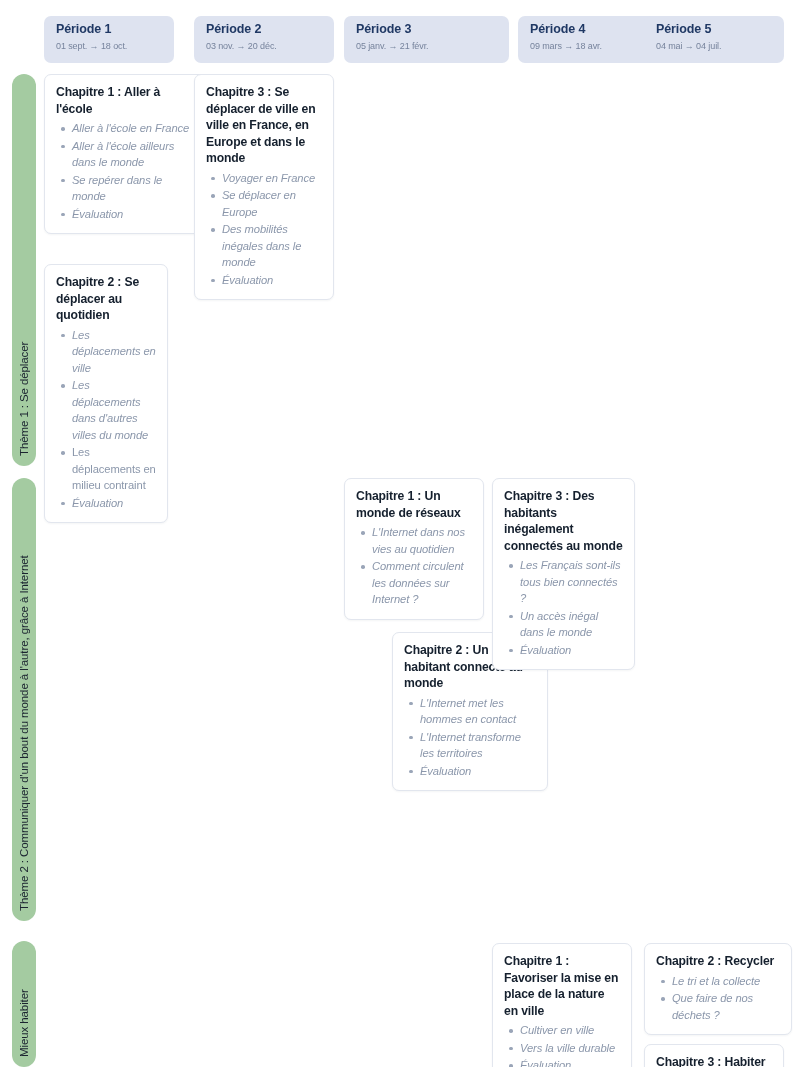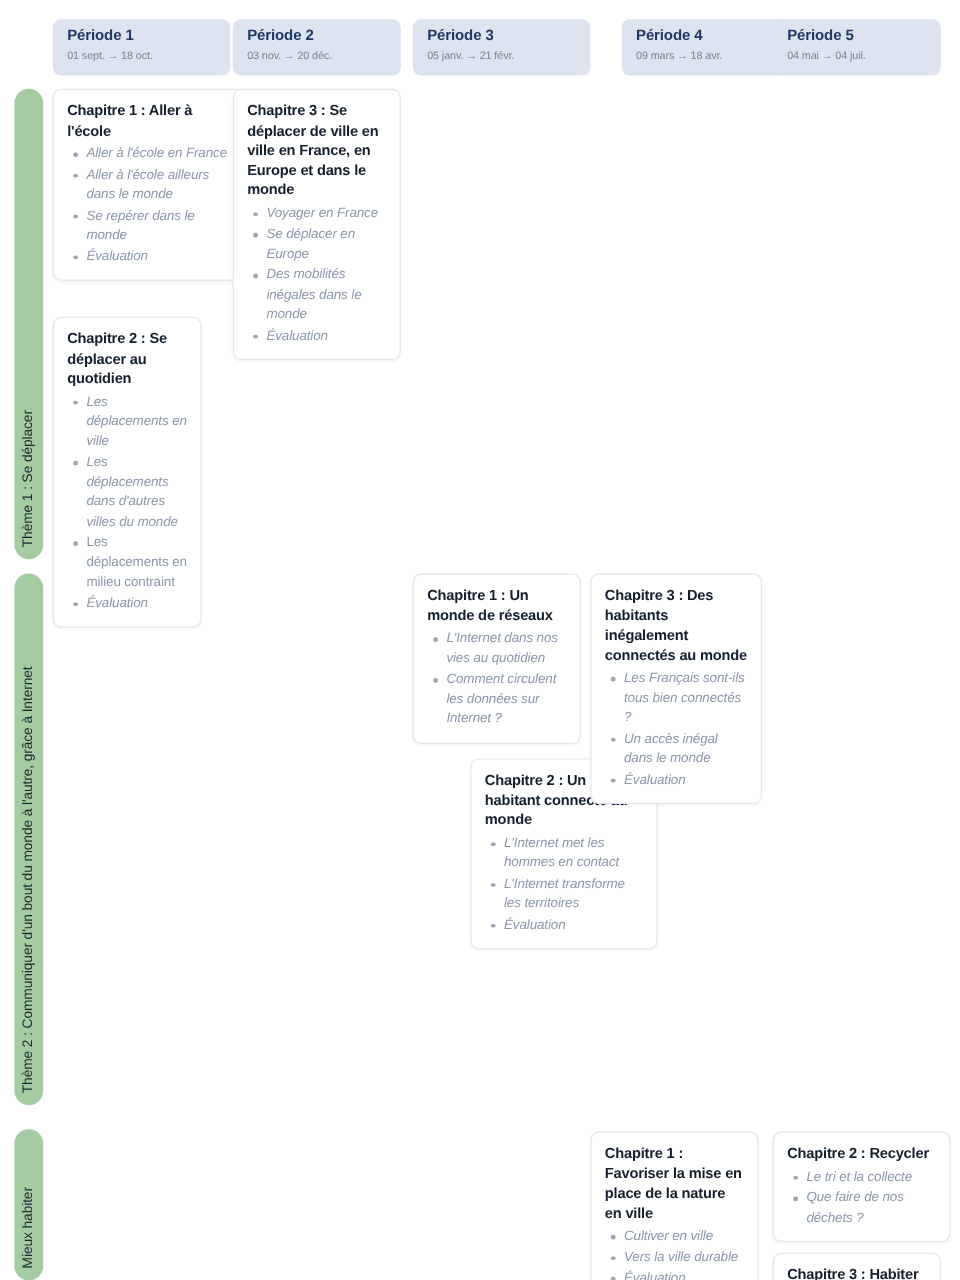--- a/index.html
+++ b/index.html
@@ -114,29 +114,29 @@
     border-radius: 50%;
     background: #9aa5b8;
   }
 </style>
 </head>
 <body>
 
 <div id="board">
 
   <div class="period-row">
-      <div class="period-card" style="left: 44px; width: 148px;">
+      <div class="period-card" style="left: 44px; width: 130px;">
         <div class="period-title">Période 1</div>
         <div class="period-range">01 sept. → 18 oct.</div>
       </div>
       <div class="period-card" style="left: 194px; width: 140px;">
         <div class="period-title">Période 2</div>
         <div class="period-range">03 nov. → 20 déc.</div>
       </div>
-      <div class="period-card" style="left: 344px; width: 148px;">
+      <div class="period-card" style="left: 344px; width: 165px;">
         <div class="period-title">Période 3</div>
         <div class="period-range">05 janv. → 21 févr.</div>
       </div>
       <div class="period-card" style="left: 494px; width: 140px; margin-left: 24px;">
         <div class="period-title">Période 4</div>
         <div class="period-range">09 mars → 18 avr.</div>
       </div>
       <div class="period-card" style="left: 644px; width: 140px;">
         <div class="period-title">Période 5</div>
         <div class="period-range">04 mai → 04 juil.</div>

